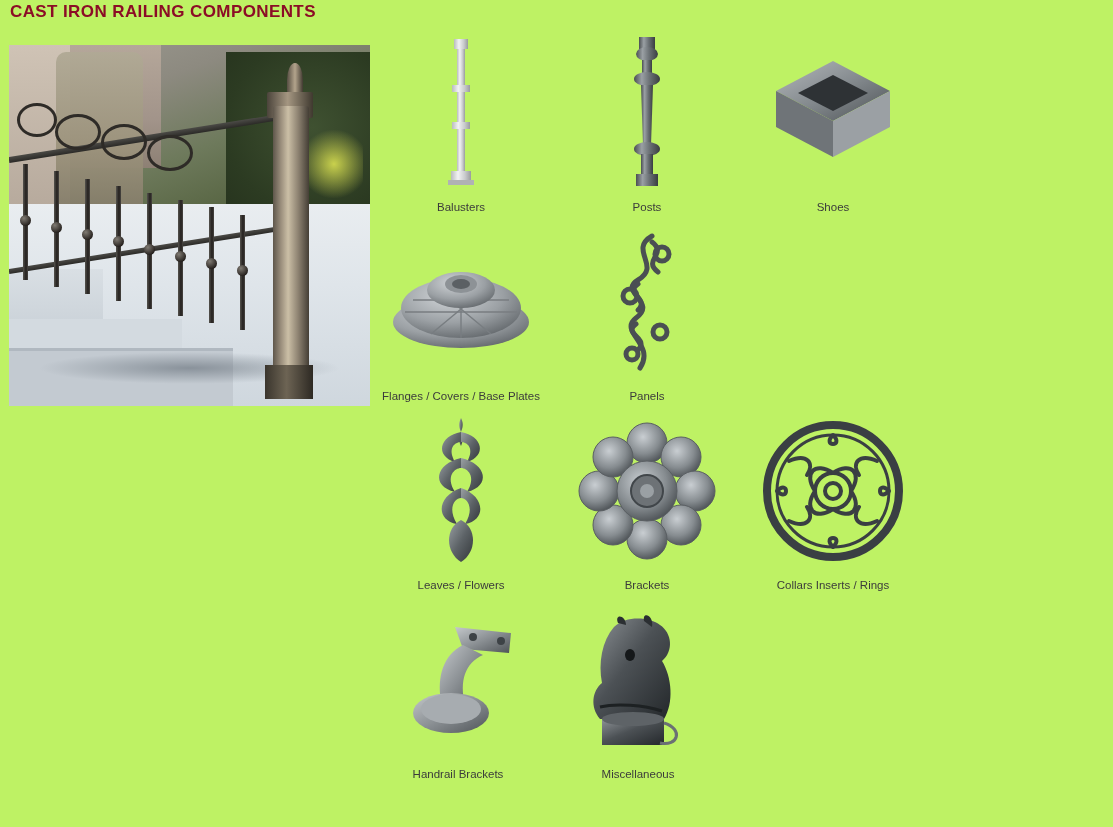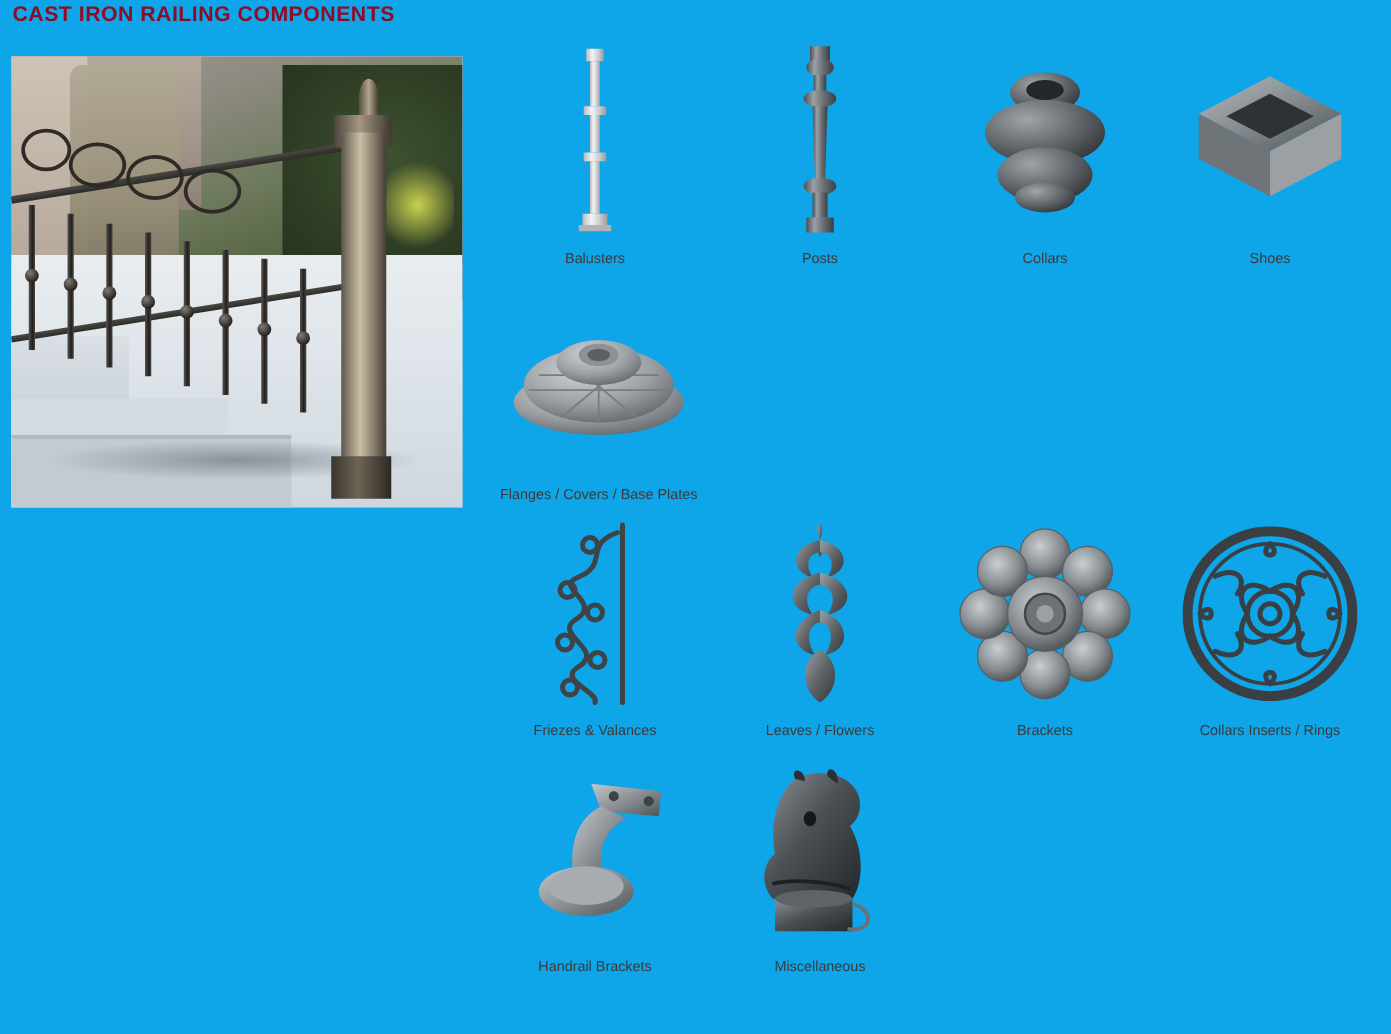--- a/index.html
+++ b/index.html
@@ -7,21 +7,21 @@
     margin: 0;
     padding: 0;
     background: #ffffff;
     font-family: "Liberation Sans", sans-serif;
   }
   #page {
     position: relative;
     width: 1113px;
     height: 827px;
     overflow: hidden;
-    background: #0ea5e9;
+    background: #bef264;
   }
   .page-title {
     position: absolute;
     left: 10px;
     top: 2px;
     font-size: 17px;
     font-weight: bold;
     letter-spacing: 0.4px;
     color: #8b0d26;
     font-family: "Liberation Sans", sans-serif;
@@ -136,21 +136,21 @@
     position: absolute; left: 13%; top: 2%;
     width: 24%; height: 48%;
     background: linear-gradient(180deg,#b0a995 0%, #9c937c 55%, #7e7765 100%);
     border-radius: 10px 10px 0 0;
     opacity: .95;
   }
 
   
   .grid {
     position: absolute;
-    left: 386px;
+    left: 368px;
     top: 30px;
     width: 720px;
   }
   .grid-row {
     display: flex;
   }
   .cell {
     width: 186px;
     margin-right: 0px;
     text-align: center;
@@ -268,39 +268,20 @@
             <ellipse cx="30" cy="46" rx="13" ry="7" fill="url(#giron)"></ellipse>
             <path d="M24 52 L36 52 L34 112 L26 112 Z" fill="url(#giron)"></path>
             <ellipse cx="30" cy="116" rx="13" ry="7" fill="url(#giron)"></ellipse>
             <rect x="24" y="121" width="12" height="20" fill="url(#giron)"></rect>
             <rect x="19" y="141" width="22" height="12" fill="url(#giron)"></rect>
           </svg>
         </div>
         <div class="caption">Posts</div>
       </div>
 
-      <div class="cell">
-        <div class="thumb">
-          <svg width="120" height="130" viewBox="0 0 120 130">
-            <defs>
-              <radialGradient id="gcol" cx="0.35" cy="0.3" r="0.8">
-                <stop offset="0" stop-color="#9fa4a8"></stop>
-                  <stop offset="0.55" stop-color="#61666a"></stop>
-                <stop offset="1" stop-color="#2e3134"></stop>
-              </radialGradient>
-            </defs>
-            <ellipse cx="60" cy="26" rx="28" ry="16" fill="url(#gcol)"></ellipse>
-            <ellipse cx="60" cy="24" rx="15" ry="8" fill="#24272a"></ellipse>
-            <ellipse cx="60" cy="58" rx="48" ry="26" fill="url(#gcol)"></ellipse>
-            <ellipse cx="60" cy="92" rx="38" ry="22" fill="url(#gcol)"></ellipse>
-            <ellipse cx="60" cy="110" rx="24" ry="12" fill="url(#gcol)"></ellipse>
-          </svg>
-        </div>
-        <div class="caption">Collars</div>
-      </div>
 
       <div class="cell">
         <div class="thumb">
           <svg width="130" height="120" viewBox="0 0 130 120">
             <defs>
               <linearGradient id="gshoe" x1="0" y1="0" x2="1" y2="1">
                 <stop offset="0" stop-color="#b6babd"></stop>
                   <stop offset="0.5" stop-color="#848a8e"></stop>
                 <stop offset="1" stop-color="#4d5255"></stop>
               </linearGradient>
@@ -338,42 +319,42 @@
             </g>
             <ellipse cx="70" cy="48" rx="34" ry="18" fill="url(#gfl)"></ellipse>
             <ellipse cx="70" cy="42" rx="16" ry="9" fill="#8d9296"></ellipse>
             <ellipse cx="70" cy="42" rx="9" ry="5" fill="#5b6064"></ellipse>
           </svg>
         </div>
         <div class="caption">Flanges / Covers / Base Plates</div>
       </div>
 
 
+      <div class="cell">
+        <div class="thumb">
+          <svg width="70" height="140" viewBox="0 0 70 140">
+            <g fill="none" stroke="#4a4f53" stroke-width="5" stroke-linecap="round">
+              <path d="M40 4 C16 18, 50 34, 26 48 C6 60, 46 70, 24 86 C6 100, 44 112, 28 136"></path>
+              <path d="M40 10 C56 22, 30 28, 46 40"></path>
+              <path d="M26 52 C12 62, 38 66, 26 78"></path>
+              <path d="M24 92 C10 102, 38 106, 26 118"></path>
+              <circle cx="50" cy="22" r="7"></circle>
+              <circle cx="18" cy="64" r="7"></circle>
+              <circle cx="48" cy="100" r="7"></circle>
+              <circle cx="20" cy="122" r="6"></circle>
+            </g>
+          </svg>
+        </div>
+        <div class="caption">Panels</div>
+      </div>
 
     </div>
 
     <div class="grid-row">
 
-      <div class="cell">
-        <div class="thumb">
-          <svg width="80" height="150" viewBox="0 0 80 150">
-            <g fill="none" stroke="#3e4347" stroke-width="4" stroke-linecap="round">
-              <path d="M62 4 V146"></path>
-              <path d="M58 10 C30 20, 52 36, 26 46 C6 54, 48 66, 24 80 C6 92, 50 104, 26 118 C10 128, 44 138, 40 146"></path>
-              <circle cx="36" cy="20" r="6"></circle>
-              <circle cx="18" cy="56" r="6"></circle>
-              <circle cx="40" cy="74" r="6"></circle>
-              <circle cx="16" cy="98" r="6"></circle>
-              <circle cx="42" cy="112" r="6"></circle>
-              <circle cx="20" cy="134" r="6"></circle>
-            </g>
-          </svg>
-        </div>
-        <div class="caption">Friezes &amp; Valances</div>
-      </div>
 
       <div class="cell">
         <div class="thumb">
           <svg width="80" height="150" viewBox="0 0 80 150">
             <defs>
               <linearGradient id="gleaf" x1="0" y1="0" x2="1" y2="1">
                 <stop offset="0" stop-color="#9aa0a4"></stop>
                   <stop offset="0.5" stop-color="#5d6367"></stop>
                 <stop offset="1" stop-color="#33373a"></stop>
               </linearGradient>

